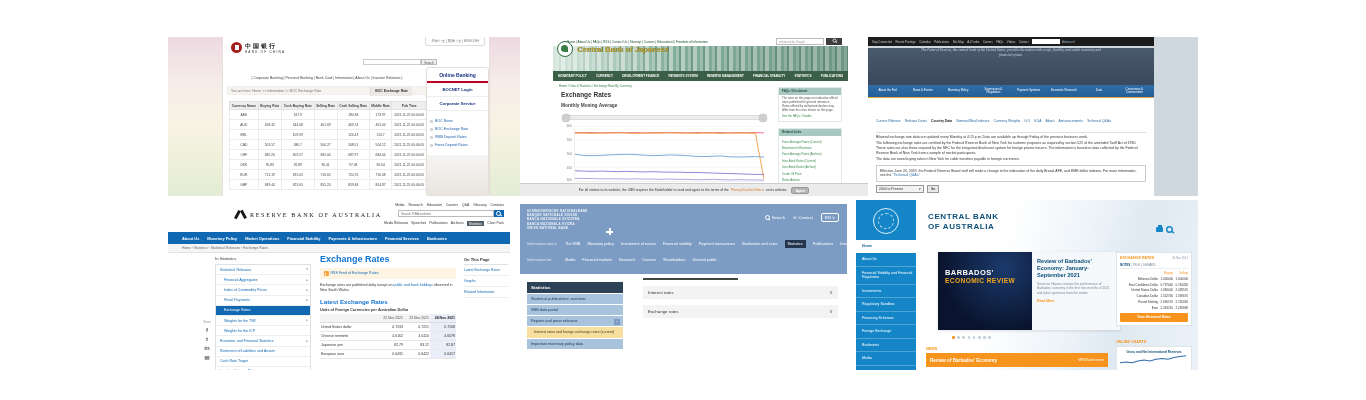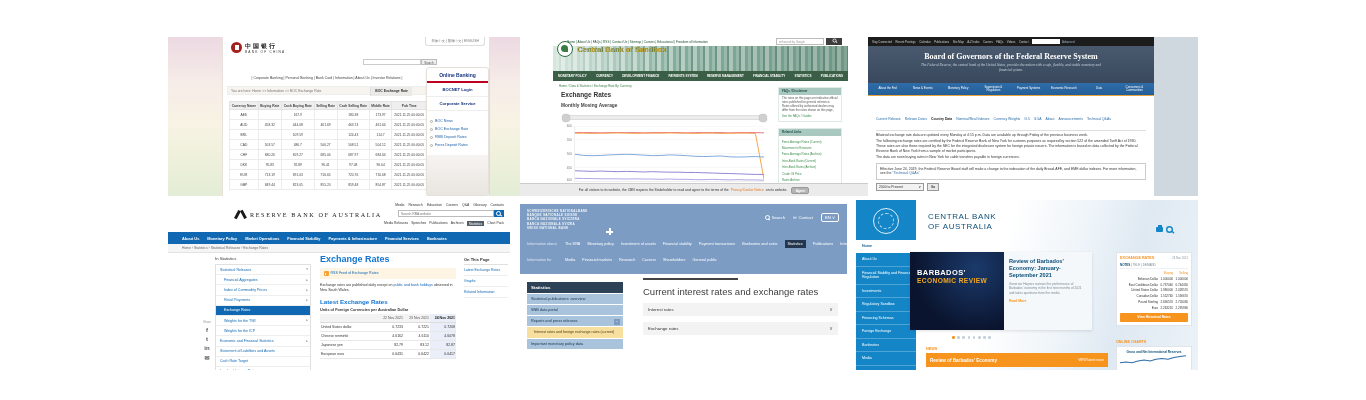--- a/index.html
+++ b/index.html
@@ -167,25 +167,25 @@
   .snb-acc .v{font-size:5px;color:#666}
 
   
   .cbb{left:856px;top:200px;width:342px;height:170px}
   .cbb-side{position:absolute;left:0;top:0;width:60px;height:170px;background:#1486c8}
   .cbb-seal{width:26px;height:26px;border:1px solid rgba(255,255,255,.85);border-radius:50%;margin:8px auto 6px;position:relative}
   .cbb-seal:after{content:"";position:absolute;inset:4px;border:1px dashed rgba(255,255,255,.7);border-radius:50%}
   .cbb-si{font-size:3.6px;color:#fff;padding:4px 0 4px 6px;border-bottom:1px solid rgba(255,255,255,.25);line-height:1.25}
   .cbb-si.sel{background:#fff;color:#0d5e93;font-weight:bold}
   .cbb-headband{position:absolute;left:60px;top:0;width:282px;height:170px;background:linear-gradient(105deg,#fff 30%,#eef4f9 55%,#dfe9f2 72%,#ecf2f8 100%)}
-  .cbb-name{position:absolute;left:72px;top:12px;font-size:8px;font-weight:normal;letter-spacing:.6px;color:#0d4f79;line-height:1.25}
+  .cbb-name{position:absolute;left:72px;top:12px;font-size:8px;font-weight:bold;letter-spacing:.6px;color:#0d4f79;line-height:1.25}
   .cbb-hicons{position:absolute;left:300px;top:26px;display:flex}
   .cbb-print{width:7px;height:5px;background:#1486c8;border-radius:1px;margin-right:4px;position:relative;top:1px}
   .cbb-print:before{content:"";position:absolute;left:1.5px;top:-2px;width:4px;height:2px;background:#1486c8}
-  .cbb-hero{position:absolute;left:54px;top:52px;width:182px;height:78px;display:flex;box-shadow:0 1px 3px rgba(0,0,0,.12)}
+  .cbb-hero{position:absolute;left:82px;top:52px;width:182px;height:78px;display:flex;box-shadow:0 1px 3px rgba(0,0,0,.12)}
   .cbb-hero-img{width:94px;background:radial-gradient(circle at 70% 20%,#1b3a6b,#0a142e 70%);color:#fff;padding:16px 0 0 7px}
   .cbb-hero-img .l1{font-size:7.5px;font-weight:bold;letter-spacing:.4px}
   .cbb-hero-img .l2{font-size:6.6px;font-weight:bold;color:#f2a71f;letter-spacing:.4px}
   .cbb-hero-txt{flex:1;background:#f4f8fb;padding:6px 5px}
   .cbb-hero-txt .t{font-size:5.6px;font-weight:bold;color:#0d4f79;line-height:1.25}
   .cbb-hero-txt .b{margin-top:3px;font-size:3.2px;color:#7d8a96;line-height:1.35}
   .cbb-hero-txt .rm{margin-top:4px;font-size:3.4px;font-weight:bold;color:#f7941e}
   .cbb-dots{position:absolute;left:96px;top:136px;display:flex}
   .cbb-dot{width:2.6px;height:2.6px;border-radius:50%;background:#c5d1da;margin-right:2.6px}
   .cbb-dot.on{background:#f7941e}
@@ -351,21 +351,21 @@
 
   <section class="panel cbn">
     <div class="cbn-page">
       <div class="cbn-top">
         <span class="links">Home | About Us | FAQs | RSS | Contact Us | Sitemap | Careers | Educational | Freedom of Information</span>
         <div class="cbn-gbox">enhanced by Google</div>
         <div class="cbn-gbtn"><span class="mag"></span></div>
       </div>
       <div class="cbn-hero"></div>
       <div class="cbn-logo"></div>
-      <div class="cbn-title">Central Bank of Sandbox</div>
+      <div class="cbn-title">Central Bank of Japanese</div>
       <div class="cbn-nav">
         <span>MONETARY POLICY</span>
         <span>CURRENCY</span>
         <span>DEVELOPMENT FINANCE</span>
         <span>PAYMENTS SYSTEM</span>
         <span>RESERVE MANAGEMENT</span>
         <span>FINANCIAL STABILITY</span>
         <span>STATISTICS</span>
         <span>PUBLICATIONS</span>
       </div>
@@ -437,21 +437,20 @@
           <span>Site Map</span>
           <span>A-Z Index</span>
           <span>Careers</span>
           <span>FAQs</span>
           <span>Videos</span>
           <span>Contact</span>
         <input style="">
           <span class="adv">Advanced</span>
       </div>
       <div class="fed-hero">
-        <h1>Board of Governors of the Federal Reserve System</h1>
         <p>The Federal Reserve, the central bank of the United States, provides the nation with a safe, flexible, and stable monetary and financial system.</p>
       </div>
       <div class="fed-nav">
         <span>About the Fed</span>
         <span>News &amp; Events</span>
         <span>Monetary Policy</span>
         <span>Supervision &amp; Regulation</span>
         <span>Payment Systems</span>
         <span>Economic Research</span>
         <span>Data</span>
@@ -624,21 +623,20 @@
     <div class="snb-sidebar">
       <div class="snb-sh">Statistics</div>
       <div class="snb-si">Statistical publications: overview</div>
       <div class="snb-si">SNB data portal</div>
       <div class="snb-si"><span>Reports and press releases</span><span class="minus">−</span></div>
       <div class="snb-sub">Interest rates and foreign exchange rates (current)</div>
       <div class="snb-si">Important monetary policy data</div>
     </div>
     <div class="snb-main">
       <div class="snb-rule"></div>
-      <div class="snb-h1">Current interest rates and exchange rates</div>
       <div class="snb-acc">
           <span class="l">Interest rates</span>
           <span class="v">∨</span>
         </div>
       <div class="snb-acc">
           <span class="l">Exchange rates</span>
           <span class="v">∨</span>
         </div>
     </div>
   </section>

